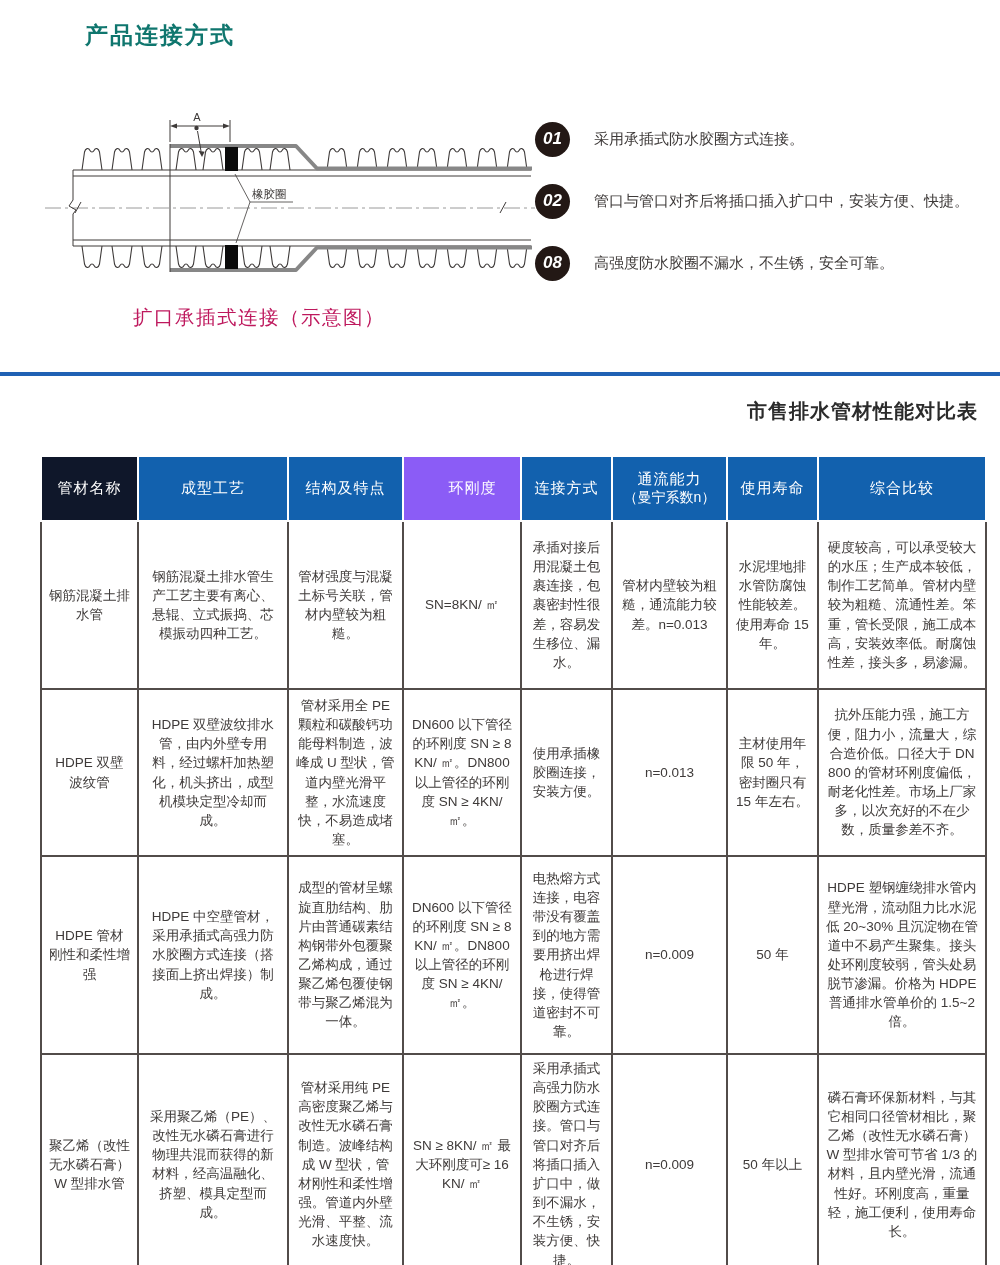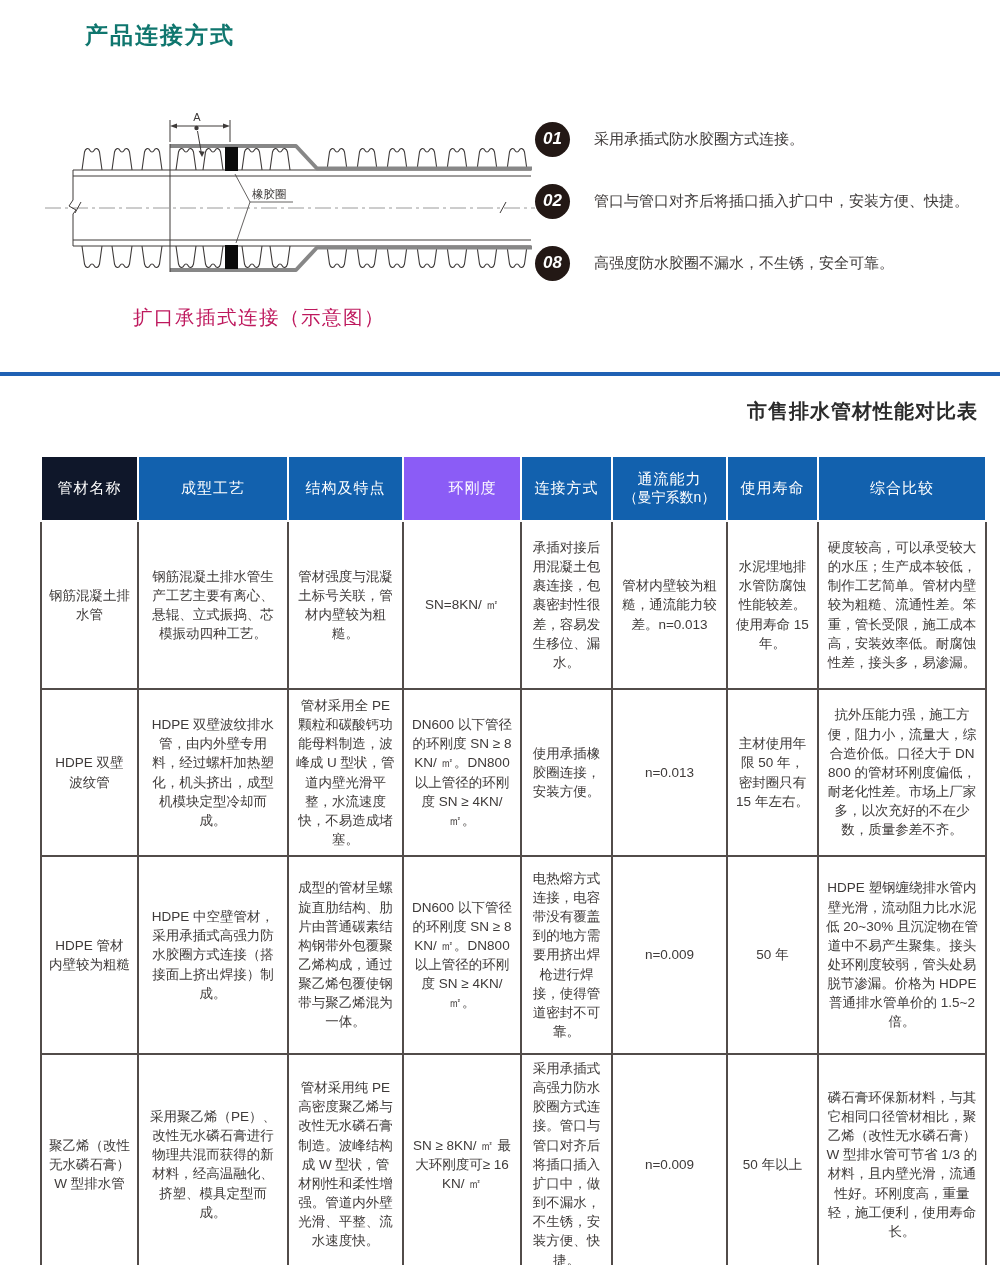--- a/index.html
+++ b/index.html
@@ -206,21 +206,21 @@
         <td>HDPE 双壁波纹管</td>
         <td>HDPE 双壁波纹排水管，由内外壁专用料，经过螺杆加热塑化，机头挤出，成型机模块定型冷却而成。</td>
         <td>管材采用全 PE 颗粒和碳酸钙功能母料制造，波峰成 U 型状，管道内壁光滑平整，水流速度快，不易造成堵塞。</td>
         <td>DN600 以下管径的环刚度 SN ≥ 8KN/ ㎡。DN800 以上管径的环刚度 SN ≥ 4KN/ ㎡。</td>
         <td>使用承插橡胶圈连接，安装方便。</td>
         <td>n=0.013</td>
         <td>主材使用年限 50 年，密封圈只有 15 年左右。</td>
         <td>抗外压能力强，施工方便，阻力小，流量大，综合造价低。口径大于 DN800 的管材环刚度偏低，耐老化性差。市场上厂家多，以次充好的不在少数，质量参差不齐。</td>
       </tr>
       <tr class="r2">
-        <td>HDPE 管材内壁较为粗糙</td>
+        <td>HDPE 管材刚性和柔性增强</td>
         <td>HDPE 中空壁管材，采用承插式高强力防水胶圈方式连接（搭接面上挤出焊接）制成。</td>
         <td>成型的管材呈螺旋直肋结构、肋片由普通碳素结构钢带外包覆聚乙烯构成，通过聚乙烯包覆使钢带与聚乙烯混为一体。</td>
         <td>DN600 以下管径的环刚度 SN ≥ 8KN/ ㎡。DN800 以上管径的环刚度 SN ≥ 4KN/ ㎡。</td>
         <td>电热熔方式连接，电容带没有覆盖到的地方需要用挤出焊枪进行焊接，使得管道密封不可靠。</td>
         <td>n=0.009</td>
         <td>50 年</td>
         <td>HDPE 塑钢缠绕排水管内壁光滑，流动阻力比水泥低 20~30% 且沉淀物在管道中不易产生聚集。接头处环刚度较弱，管头处易脱节渗漏。价格为 HDPE 普通排水管单价的 1.5~2 倍。</td>
       </tr>
       <tr class="r3">
         <td>聚乙烯（改性无水磷石膏）W 型排水管</td>

